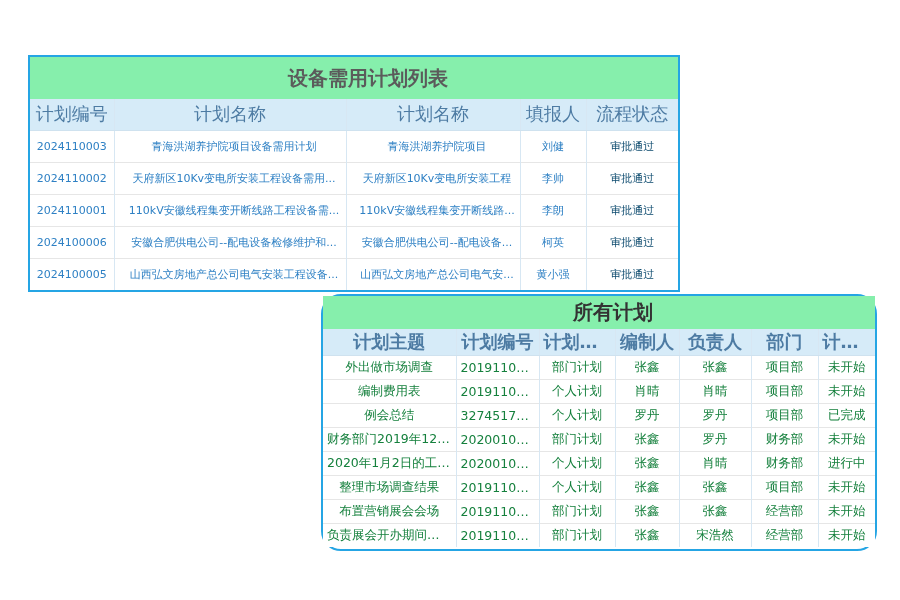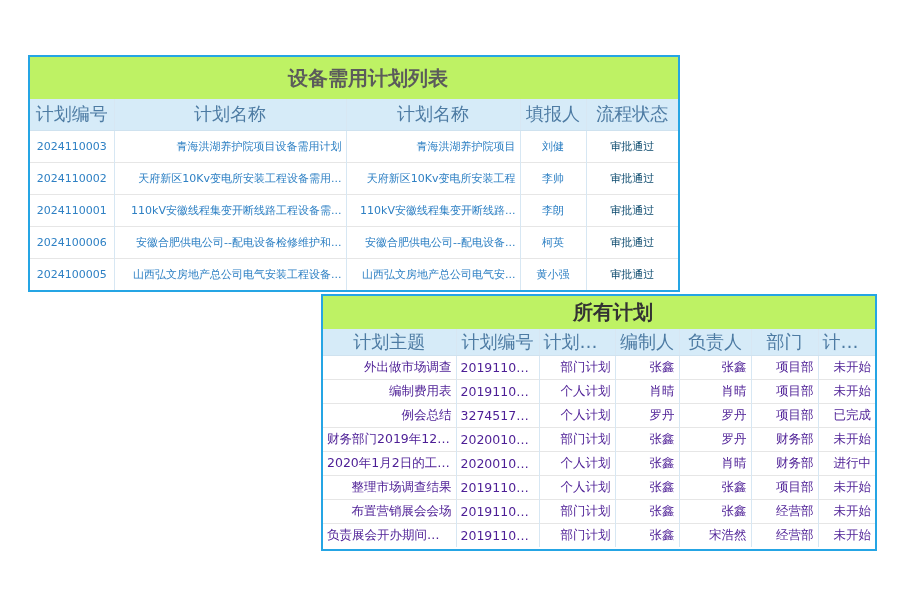--- a/index.html
+++ b/index.html
@@ -9,26 +9,26 @@
     font-family:"DejaVu Sans","Liberation Sans",sans-serif;
     position:relative;
     overflow:hidden;
   }
   .panel {
     position:absolute;
     background:#ffffff;
     border:2px solid #25a5e4;
   }
   #equipment-panel { left:28px; top:55px;  width:652px; height:237px; }
-  #allplans-panel  { left:321px; top:294px; width:556px; height:257px; }
+  #allplans-panel  { left:321px; top:294px; width:556px; height:257px;border-radius:20px; }
 
   .panel-title {
     display:flex; align-items:center; justify-content:center;
     font-weight:bold;
-    background:#bef264;
+    background:#86efac;
     padding-left:28px;
   }
   #equipment-panel .panel-title { height:42px; font-size:20px; color:#5b5b5b; }
   #allplans-panel  .panel-title { height:33px; font-size:20px; color:#333333; }
 
   table { border-collapse:collapse; table-layout:fixed; width:100%; }
   th, td {
     white-space:nowrap; overflow:hidden; text-overflow:ellipsis;
     font-weight:normal;
     border-right:1px solid #d7e7f3;
@@ -40,26 +40,26 @@
     color:#4d7ba3;
     font-size:18px;
     border-bottom:1px solid #cfe2ef;
   }
   tbody td { border-top:1px solid #e6e6e6; background:#ffffff; }
   tbody tr:first-child td { border-top:none; }
 
   
   #equipment-table thead th { height:31px; }
   #equipment-table tbody td { height:32px; font-size:11px; color:#2e80c4; text-align:center; }
-  #equipment-table td.cell-left { text-align:right; padding-left:12px; }
+  #equipment-table td.cell-left { text-align:center; padding-left:12px; }
   #equipment-table td.cell-status { color:#0c4a6e;margin-top:28px; }
 
   
-  #allplans-table thead th { height:26px; }
-  #allplans-table tbody td { height:24px; font-size:12.5px; color:#4c1d95; text-align:right; }
+  #allplans-table thead th { height:26px;font-weight:bold; }
+  #allplans-table tbody td { height:24px; font-size:12.5px; color:#15803d; text-align:center; }
 </style>
 </head>
 <body>
 
 <div class="panel" id="equipment-panel">
   <div class="panel-title">设备需用计划列表</div>
   <table id="equipment-table">
     <colgroup>
       <col style="width:84px">
         <col style="width:232px">

